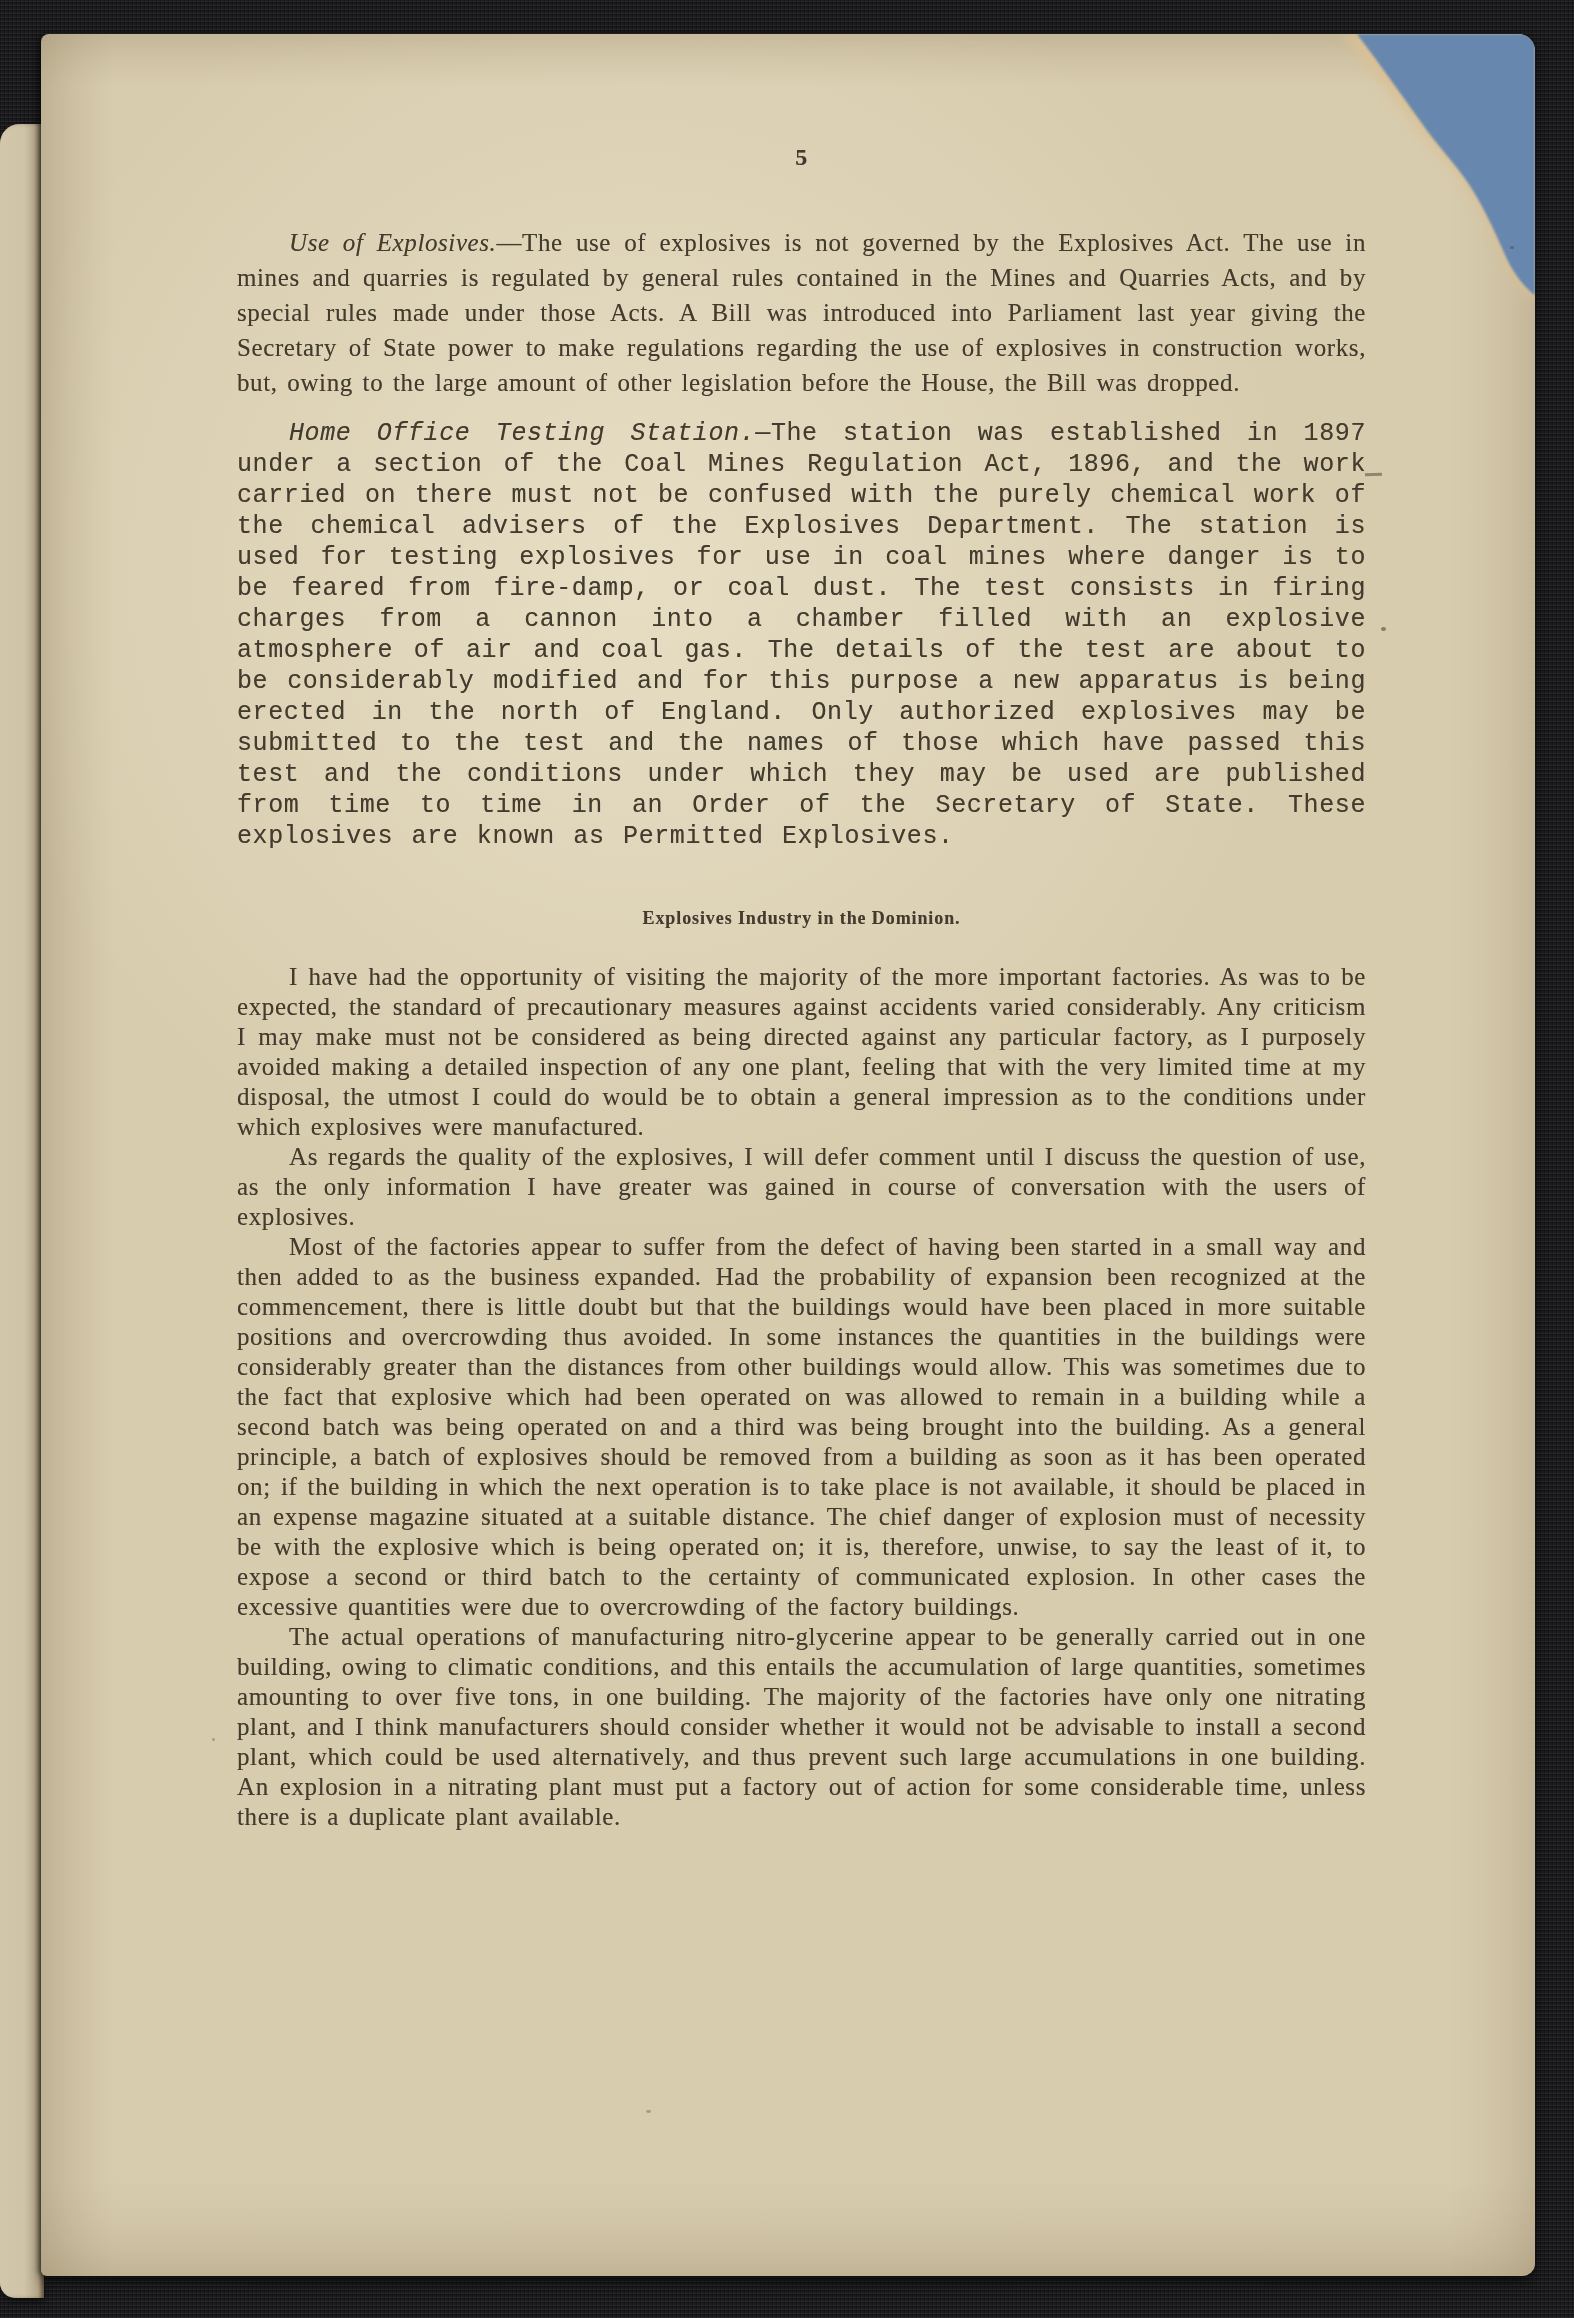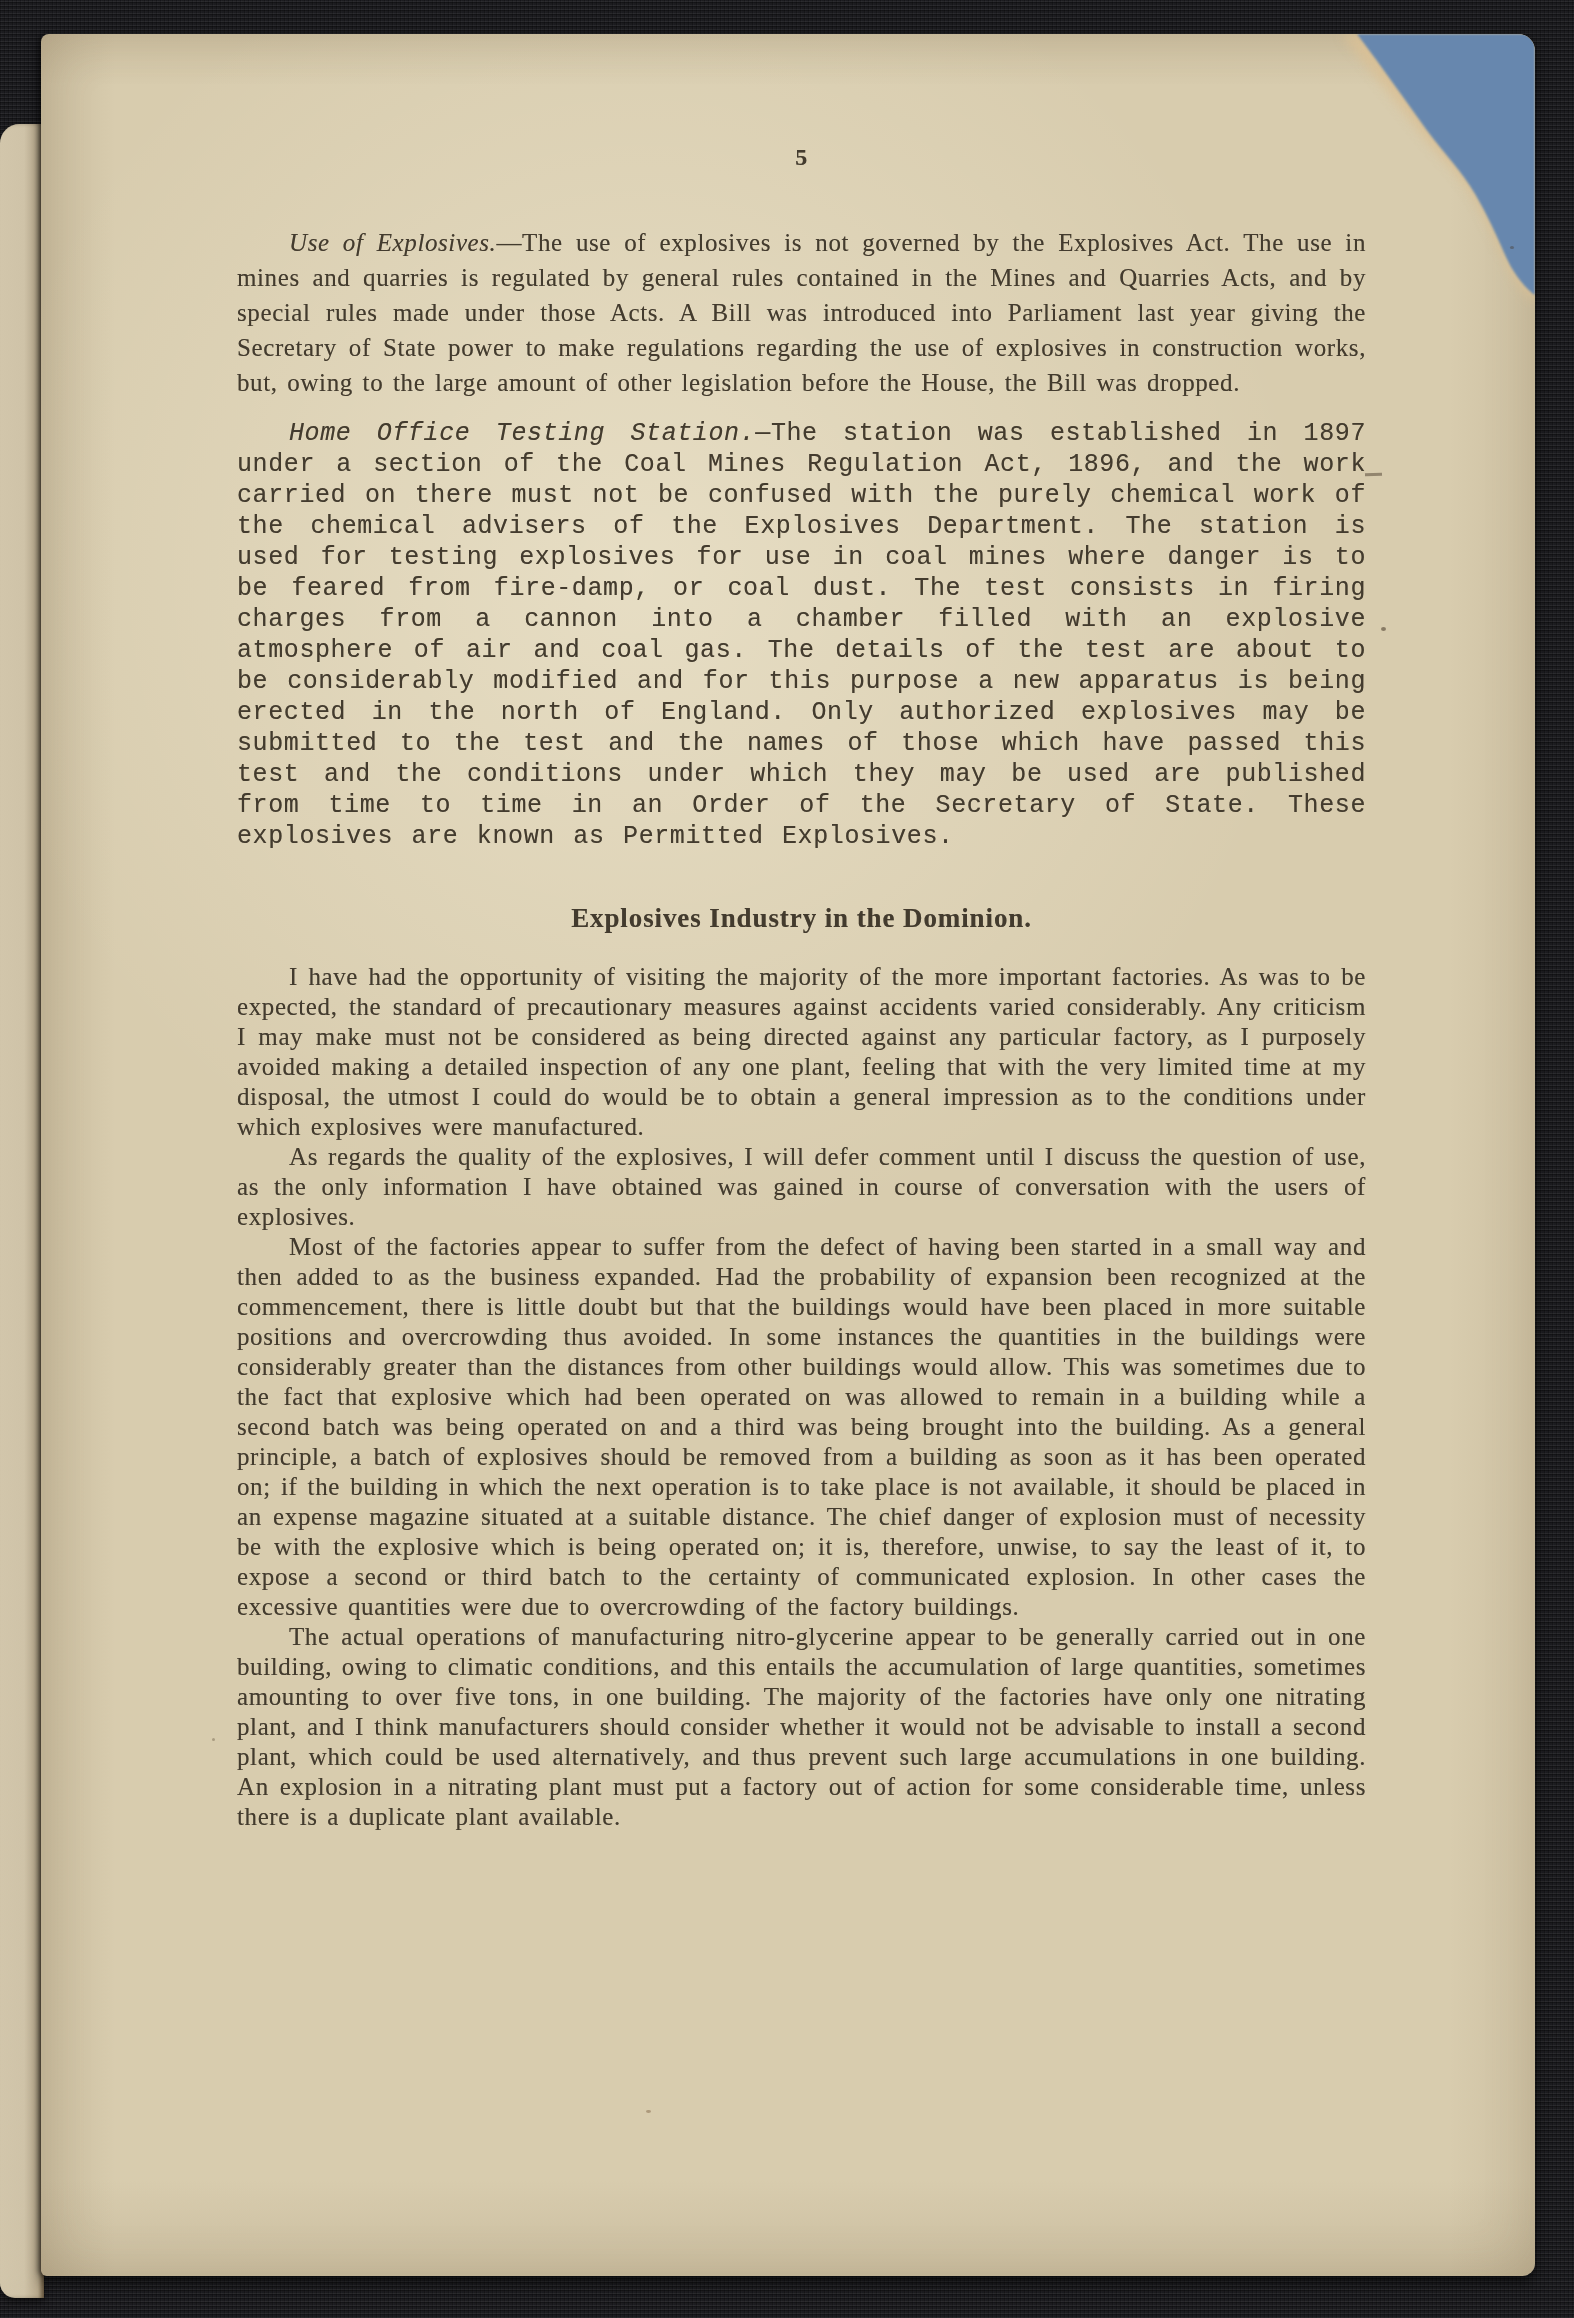--- a/index.html
+++ b/index.html
@@ -86,21 +86,21 @@
   .lh-tight  { line-height: 30px; }
   .gap-small  { margin-top: 17.7px !important; font-family: Liberation Mono, monospace; }
   .gap-before-heading { margin-top: 51px !important; }
   .gap-after-heading  { margin-top: 28.5px !important; }
   .lead-italic { font-style: italic; }
 
   .section-heading {
     margin: 0;
     text-align: center;
     font-weight: bold;
-    font-size: 27px;
+    font-size: 18px;
     line-height: 31px;
     letter-spacing: 0.9px;
   }
 
   
   .speck { position: absolute; border-radius: 50%; z-index: 3; }
   .speck-1 { left: 1340px; top: 593px; width: 5.1px;  height: 4px; background: rgba(70,55,40,.55); }
   .speck-2 { left: 1469px; top: 212px;  width: 4px;  height: 3.4px; background: rgba(70,55,40,.40); }
   .speck-3 { left: 171px;  top: 1704px; width: 3.4px;  height: 3.4px; background: rgba(80,65,45,.35); }
   .speck-4 { left: 605px; top: 2076px; width: 4.6px;  height: 2.9px; background: rgba(110,80,50,.40); }
@@ -129,21 +129,21 @@
     <div class="page-number">5</div>
 
     <p class="body-para lh-loose"><span class="lead-italic">Use of Explosives.</span><span>—The use of explosives is not governed by the Explosives Act. The use in mines and quarries is regulated by general rules contained in the Mines and Quarries Acts, and by special rules made under those Acts. A Bill was introduced into Parliament last year giving the Secretary of State power to make regulations regarding the use of explosives in construction works, but, owing to the large amount of other legislation before the House, the Bill was dropped.</span></p>
 
     <p class="body-para lh-medium gap-small"><span class="lead-italic">Home Office Testing Station.</span><span>—The station was established in 1897 under a section of the Coal Mines Regulation Act, 1896, and the work carried on there must not be confused with the purely chemical work of the chemical advisers of the Explosives Department. The station is used for testing explosives for use in coal mines where danger is to be feared from fire-damp, or coal dust. The test consists in firing charges from a cannon into a chamber filled with an explosive atmosphere of air and coal gas. The details of the test are about to be considerably modified and for this purpose a new apparatus is being erected in the north of England. Only authorized explosives may be submitted to the test and the names of those which have passed this test and the conditions under which they may be used are published from time to time in an Order of the Secretary of State. These explosives are known as Permitted Explosives.</span></p>
 
     <h2 class="section-heading gap-before-heading">Explosives Industry in the Dominion.</h2>
 
     <p class="body-para lh-tight gap-after-heading"><span>I have had the opportunity of visiting the majority of the more important factories. As was to be expected, the standard of precautionary measures against accidents varied considerably. Any criticism I may make must not be considered as being directed against any particular factory, as I purposely avoided making a detailed inspection of any one plant, feeling that with the very limited time at my disposal, the utmost I could do would be to obtain a general impression as to the conditions under which explosives were manufactured.</span></p>
 
-    <p class="body-para lh-tight"><span>As regards the quality of the explosives, I will defer comment until I discuss the question of use, as the only information I have obtained was gained in course of conversation with the users of explosives.</span></p>
+    <p class="body-para lh-tight"><span>As regards the quality of the explosives, I will defer comment until I discuss the question of use, as the only information I have greater was gained in course of conversation with the users of explosives.</span></p>
 
     <p class="body-para lh-tight"><span>Most of the factories appear to suffer from the defect of having been started in a small way and then added to as the business expanded. Had the probability of expansion been recognized at the commencement, there is little doubt but that the buildings would have been placed in more suitable positions and overcrowding thus avoided. In some instances the quantities in the buildings were considerably greater than the distances from other buildings would allow. This was sometimes due to the fact that explosive which had been operated on was allowed to remain in a building while a second batch was being operated on and a third was being brought into the building. As a general principle, a batch of explosives should be removed from a building as soon as it has been operated on; if the building in which the next operation is to take place is not available, it should be placed in an expense magazine situated at a suitable distance. The chief danger of explosion must of necessity be with the explosive which is being operated on; it is, therefore, unwise, to say the least of it, to expose a second or third batch to the certainty of communicated explosion. In other cases the excessive quantities were due to overcrowding of the factory buildings.</span></p>
 
     <p class="body-para lh-tight"><span>The actual operations of manufacturing nitro-glycerine appear to be generally carried out in one building, owing to climatic conditions, and this entails the accumulation of large quantities, sometimes amounting to over five tons, in one building. The majority of the factories have only one nitrating plant, and I think manufacturers should consider whether it would not be advisable to install a second plant, which could be used alternatively, and thus prevent such large accumulations in one building. An explosion in a nitrating plant must put a factory out of action for some considerable time, unless there is a duplicate plant available.</span></p>
 
   </div>
 
   <div class="speck speck-1"></div>
   <div class="speck speck-2"></div>
   <div class="speck speck-3"></div>

